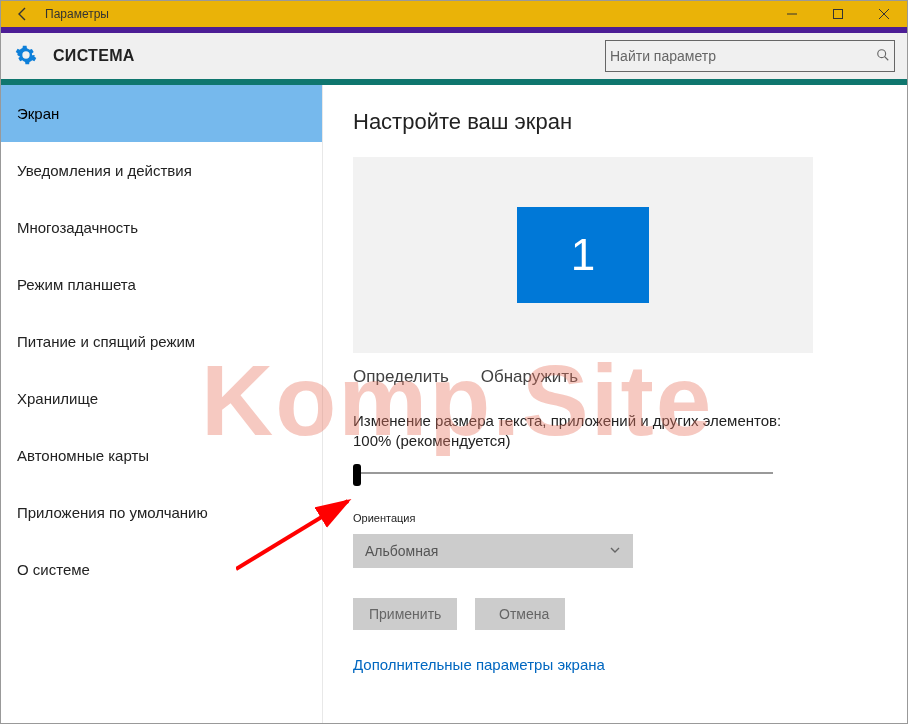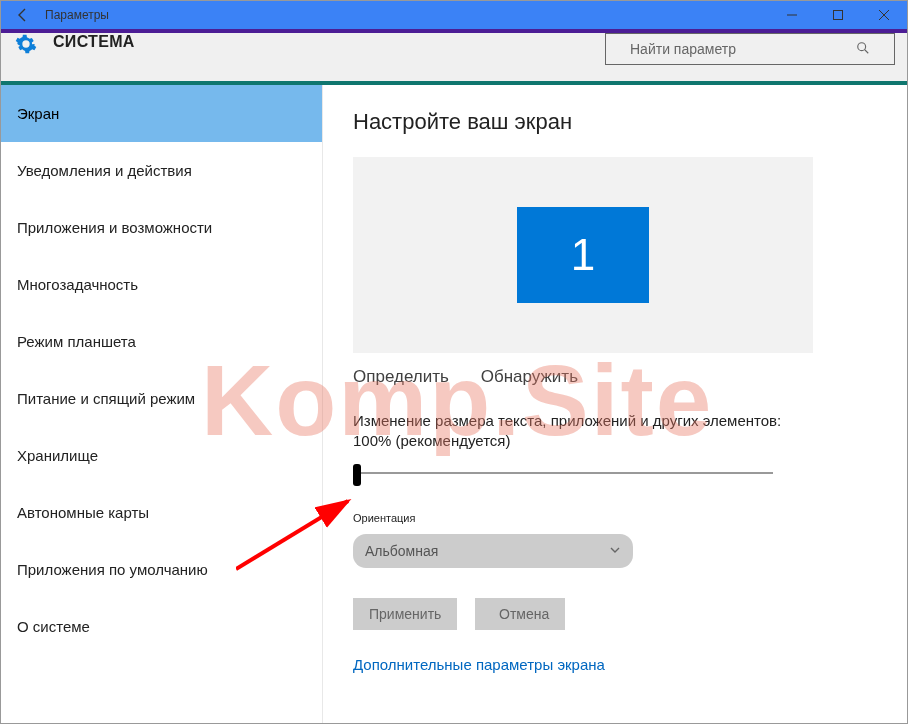--- a/index.html
+++ b/index.html
@@ -9,24 +9,24 @@
     background: #fff;
     width: 908px;
     height: 724px;
     overflow: hidden;
     border: 1px solid #999;
     position: relative;
   }
   
   .titlebar {
     height: 32px;
-    background: #3b82f6;
-    display: flex;
-    align-items: center;
-    border-bottom: 4px solid #4c1d95;
+    background: #eab308;
+    display: flex;
+    align-items: center;
+    border-bottom: 6px solid #4c1d95;
     text-align: center;
   }
   .titlebar .back {
     width: 44px; height: 32px;
     display: flex; align-items: center; justify-content: center;
     cursor: pointer;
   }
   .titlebar .title {
     font-size: 12px;
     color: #333;
@@ -36,43 +36,44 @@
     width: 46px; height: 32px;
     display: flex; align-items: center; justify-content: center;
     cursor: pointer;
   }
   .winbtn svg { display: block; }
   
   .header {
     height: 52px;
     background: #f0f0f0;
     display: flex;
+    align-items: center;
     padding: 0 12px 0 14px;
-    border-bottom: 4px solid #0f766e;
+    border-bottom: 6px solid #0f766e;
   }
   .header .gear {
     width: 24px; height: 24px;
     color: #0078d7;
     margin-right: 14px;
   }
   .header .section {
     font-size: 16px;
     font-weight: 600;
     color: #222;
     letter-spacing: 0.3px;
   }
   .header .spacer { flex: 1; }
   .searchbox {
     width: 290px;
     height: 32px;
     border: 1px solid #666;
     background: #f0f0f0;
     display: flex;
     align-items: center;
-    padding: 0 24px;
+    padding: 0 4px;
   }
   .searchbox input {
     flex: 1;
     border: none;
     background: transparent;
     outline: none;
     font-size: 14px;
     font-family: inherit;
     color: #333;
   }
@@ -179,21 +180,20 @@
     height: 34px;
     background: #ccc;
     display: flex;
     align-items: center;
     padding: 0 12px;
     color: #555;
     font-size: 14px;
     cursor: pointer;
     margin-bottom: 30px;
     justify-content: space-between;
-    border-radius: 13px;
   }
   .dropdown .chev { color: #666; }
   .btn-row { margin-bottom: 26px; }
   .btn {
     display: inline-block;
     min-width: 90px;
     height: 32px;
     line-height: 32px;
     padding: 0 16px;
     background: #ccc;
@@ -279,21 +279,20 @@
         </svg>
     </span>
   </div>
 </div>
 
 <div class="main">
 
   <div class="sidebar">
     <div class="sidebar-item active"><span>Экран</span></div>
     <div class="sidebar-item"><span>Уведомления и действия</span></div>
-    <div class="sidebar-item"><span>Приложения и возможности</span></div>
     <div class="sidebar-item"><span>Многозадачность</span></div>
     <div class="sidebar-item"><span>Режим планшета</span></div>
     <div class="sidebar-item"><span>Питание и спящий режим</span></div>
     <div class="sidebar-item"><span>Хранилище</span></div>
     <div class="sidebar-item"><span>Автономные карты</span></div>
     <div class="sidebar-item"><span>Приложения по умолчанию</span></div>
     <div class="sidebar-item"><span>О системе</span></div>
   </div>
 
   <div class="content">

